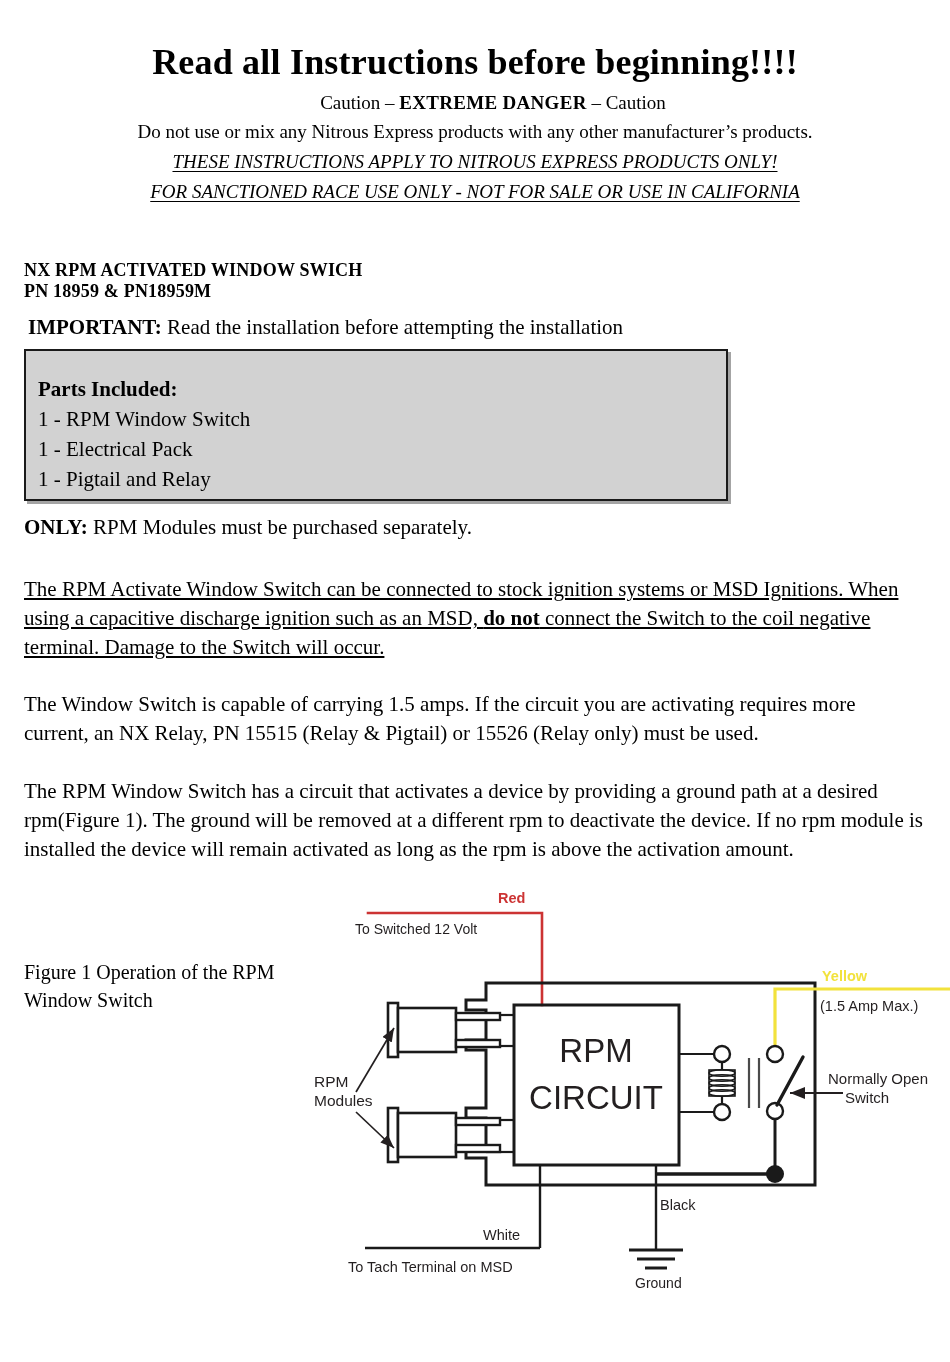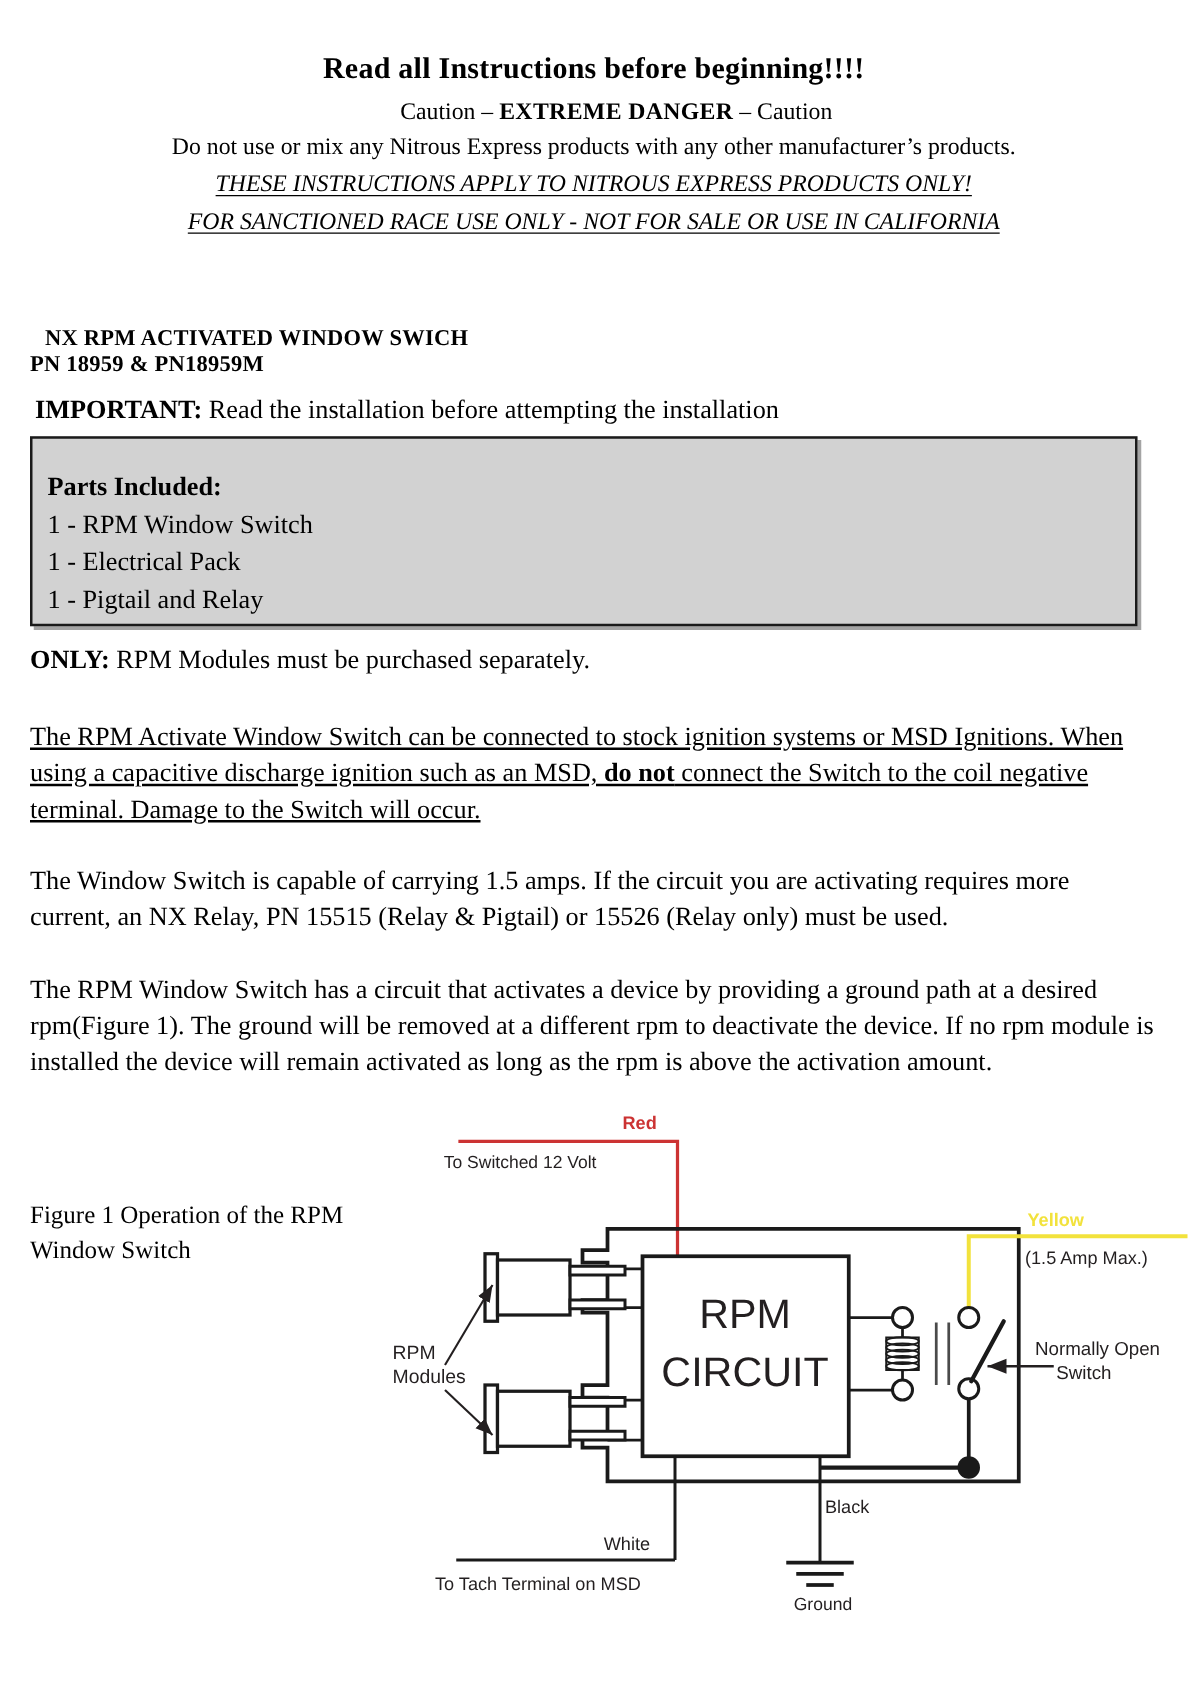--- a/index.html
+++ b/index.html
@@ -19,21 +19,21 @@
 
   
   .header-block {
     position: absolute;
     top: 42px;
     left: 0;
     width: 950px;
     text-align: center;
   }
   .hdr-title {
-    font-size: 24px;
+    font-size: 36px;
     font-weight: bold;
     letter-spacing: 0.2px;
     line-height: 1.15;
   }
   .hdr-caution {
     font-size: 19px;
     margin-top: 9px;
     line-height: 1.2;
     padding-left: 36px;
   }
@@ -60,21 +60,20 @@
 
   
   .prod-title {
     position: absolute;
     left: 24px;
     top: 257px;
     font-size: 18px;
     font-weight: bold;
     letter-spacing: 0.2px;
     line-height: 1.45;
-    margin-left: 12px;
   }
   .prod-pn {
     position: absolute;
     left: 24px;
     top: 281px;
     font-size: 18px;
     font-weight: bold;
     letter-spacing: 0.2px;
   }
   .important-line {
@@ -84,21 +83,21 @@
     font-size: 21px;
     line-height: 1.3;
   }
   .important-line b { font-weight: bold; }
 
   
   .parts-box {
     position: absolute;
     left: 24px;
     top: 349px;
-    width: 886px;
+    width: 704px;
     height: 152px;
     background: #d2d2d2;
     border: 2px solid #1a1a1a;
     box-sizing: border-box;
     box-shadow: 3px 3px 0 rgba(90,90,90,0.55);
   }
   .parts-heading {
     position: absolute;
     left: 12px;
     top: 26px;

